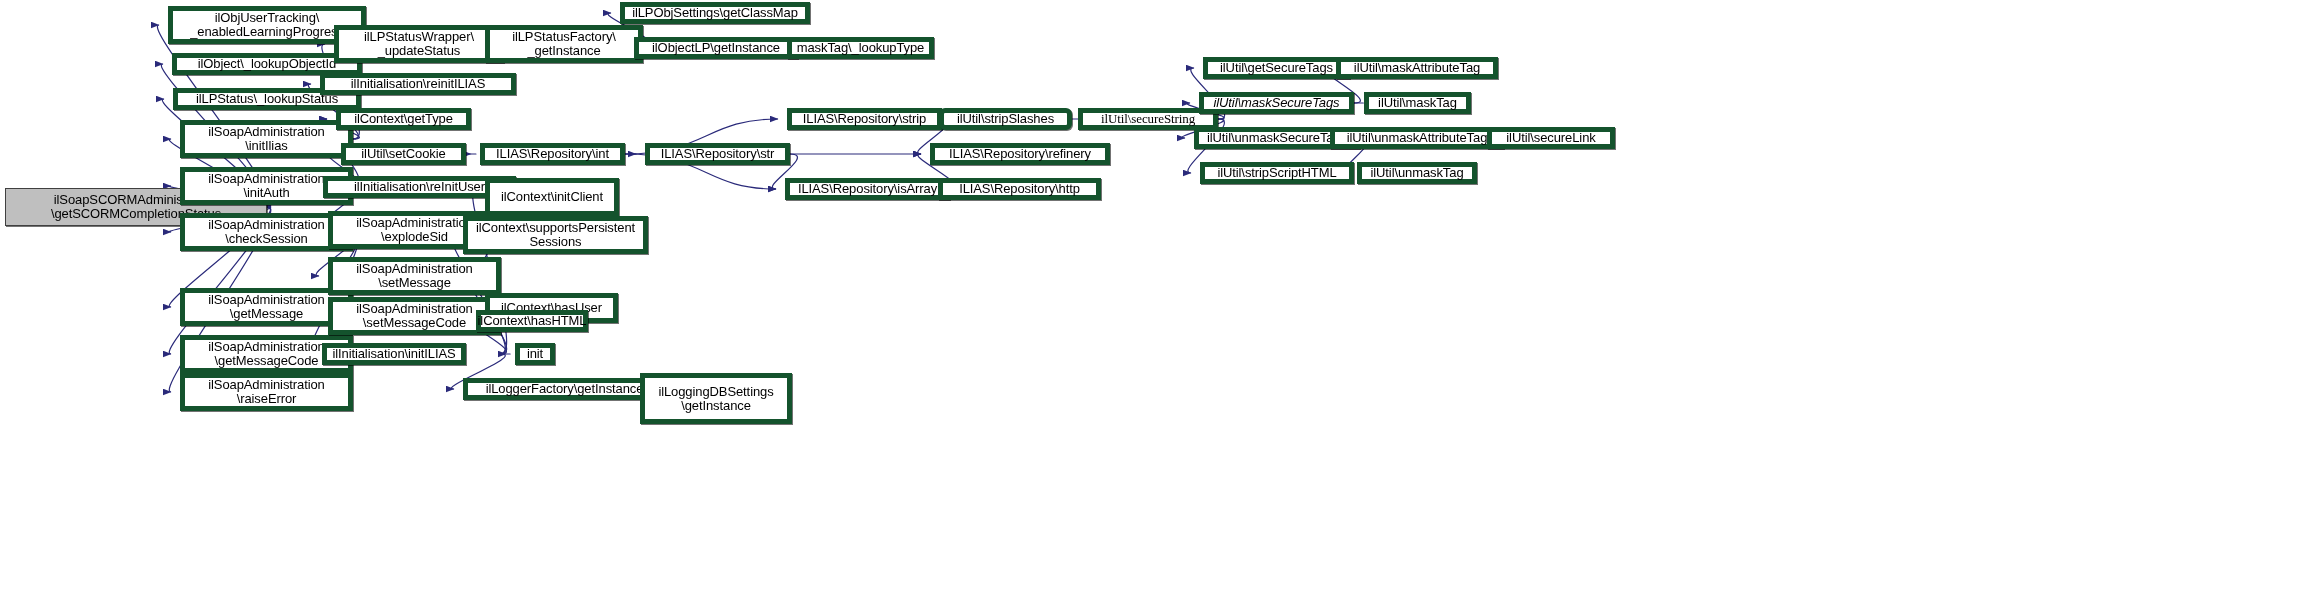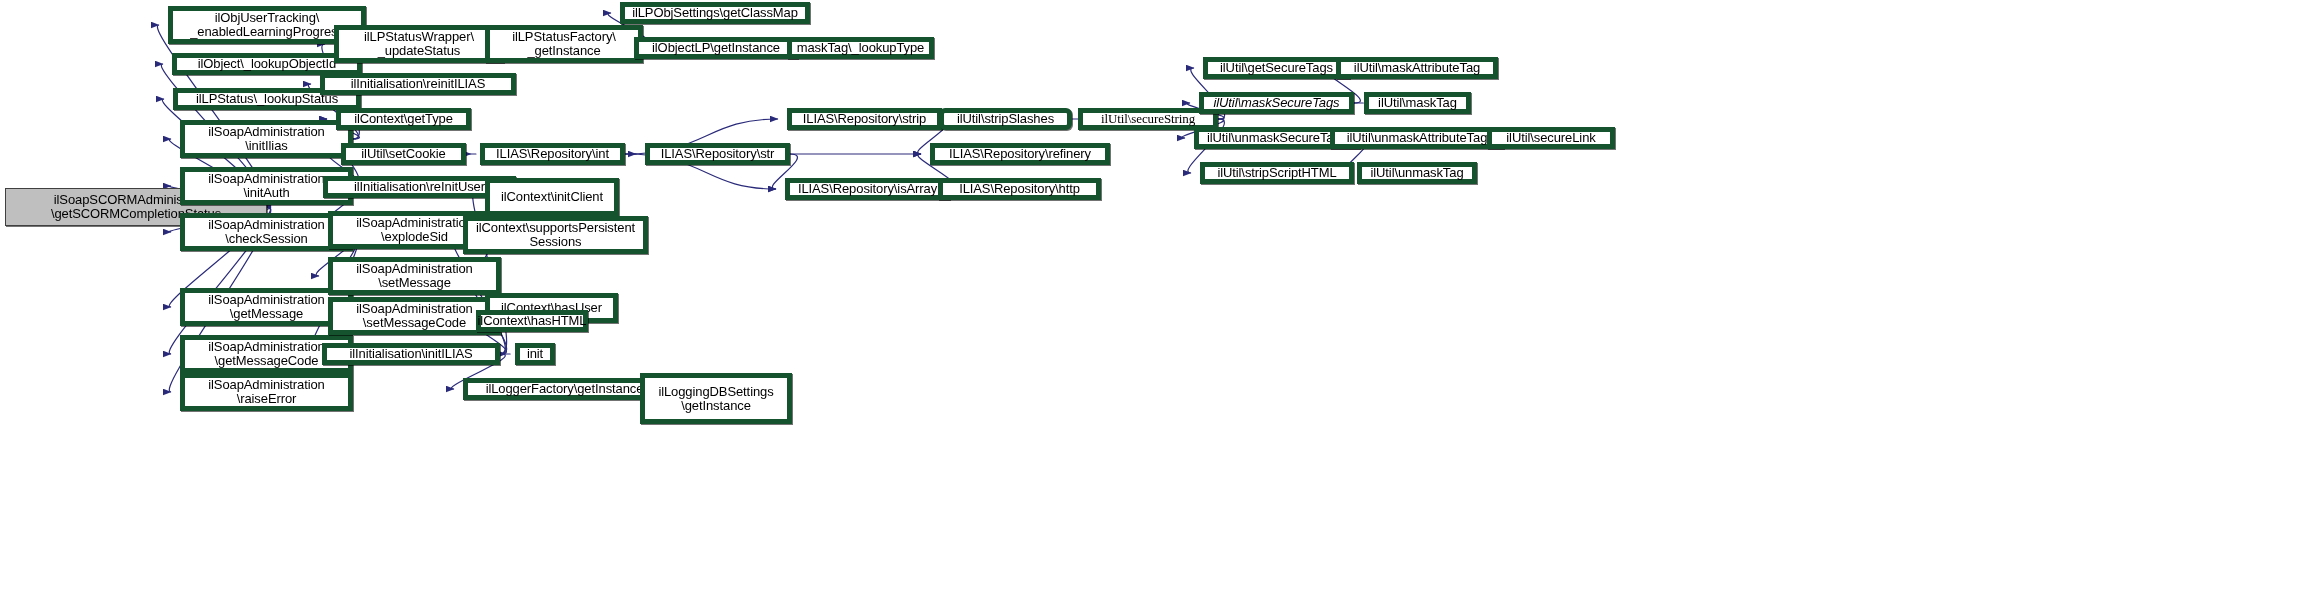--- a/index.html
+++ b/index.html
@@ -124,21 +124,21 @@
       <div class="node" style="left: 320px; top: 73px; width: 196px; height: 22px;"><span>ilInitialisation\reinitILIAS</span></div>
       <div class="node" style="left: 336px; top: 108px; width: 135px; height: 22px;"><span>ilContext\getType</span></div>
       <div class="node" style="left: 341px; top: 143px; width: 125px; height: 22px; text-align: right;"><span>ilUtil\setCookie</span></div>
       <div class="node" style="left: 323px; top: 176px; width: 193px; height: 22px;"><span>ilInitialisation\reInitUser</span></div>
       <div class="node" style="left: 328px; top: 211px; width: 173px; height: 38px;"><span>ilSoapAdministration
 \explodeSid</span></div>
       <div class="node" style="left: 328px; top: 257px; width: 173px; height: 38px;"><span>ilSoapAdministration
 \setMessage</span></div>
       <div class="node" style="left: 328px; top: 297px; width: 173px; height: 38px;"><span>ilSoapAdministration
 \setMessageCode</span></div>
-      <div class="node" style="left: 322px; top: 343px; width: 178px; height: 22px;"><span>ilInitialisation\initILIAS</span></div>
+      <div class="node" style="left: 322px; top: 343px; width: 144px; height: 22px;"><span>ilInitialisation\initILIAS</span></div>
       <div class="node" style="left: 485px; top: 25px; width: 158px; height: 38px;"><span>ilLPStatusFactory\
 _getInstance</span></div>
       <div class="node" style="left: 480px; top: 143px; width: 145px; height: 22px;"><span>ILIAS\Repository\int</span></div>
       <div class="node" style="left: 485px; top: 178px; width: 134px; height: 38px;"><span>ilContext\initClient</span></div>
       <div class="node" style="left: 463px; top: 216px; width: 185px; height: 38px;"><span>ilContext\supportsPersistent
 Sessions</span></div>
       <div class="node" style="left: 485px; top: 273px; width: 133px; height: 30px; margin-top: 20px;"><span>ilContext\hasUser</span></div>
       <div class="node" style="left: 476px; top: 310px; width: 112px; height: 22px;"><span>ilContext\hasHTML</span></div>
       <div class="node" style="left: 515px; top: 343px; width: 40px; height: 22px;"><span>init</span></div>
       <div class="node" style="left: 463px; top: 378px; width: 203px; height: 22px;"><span>ilLoggerFactory\getInstance</span></div>

